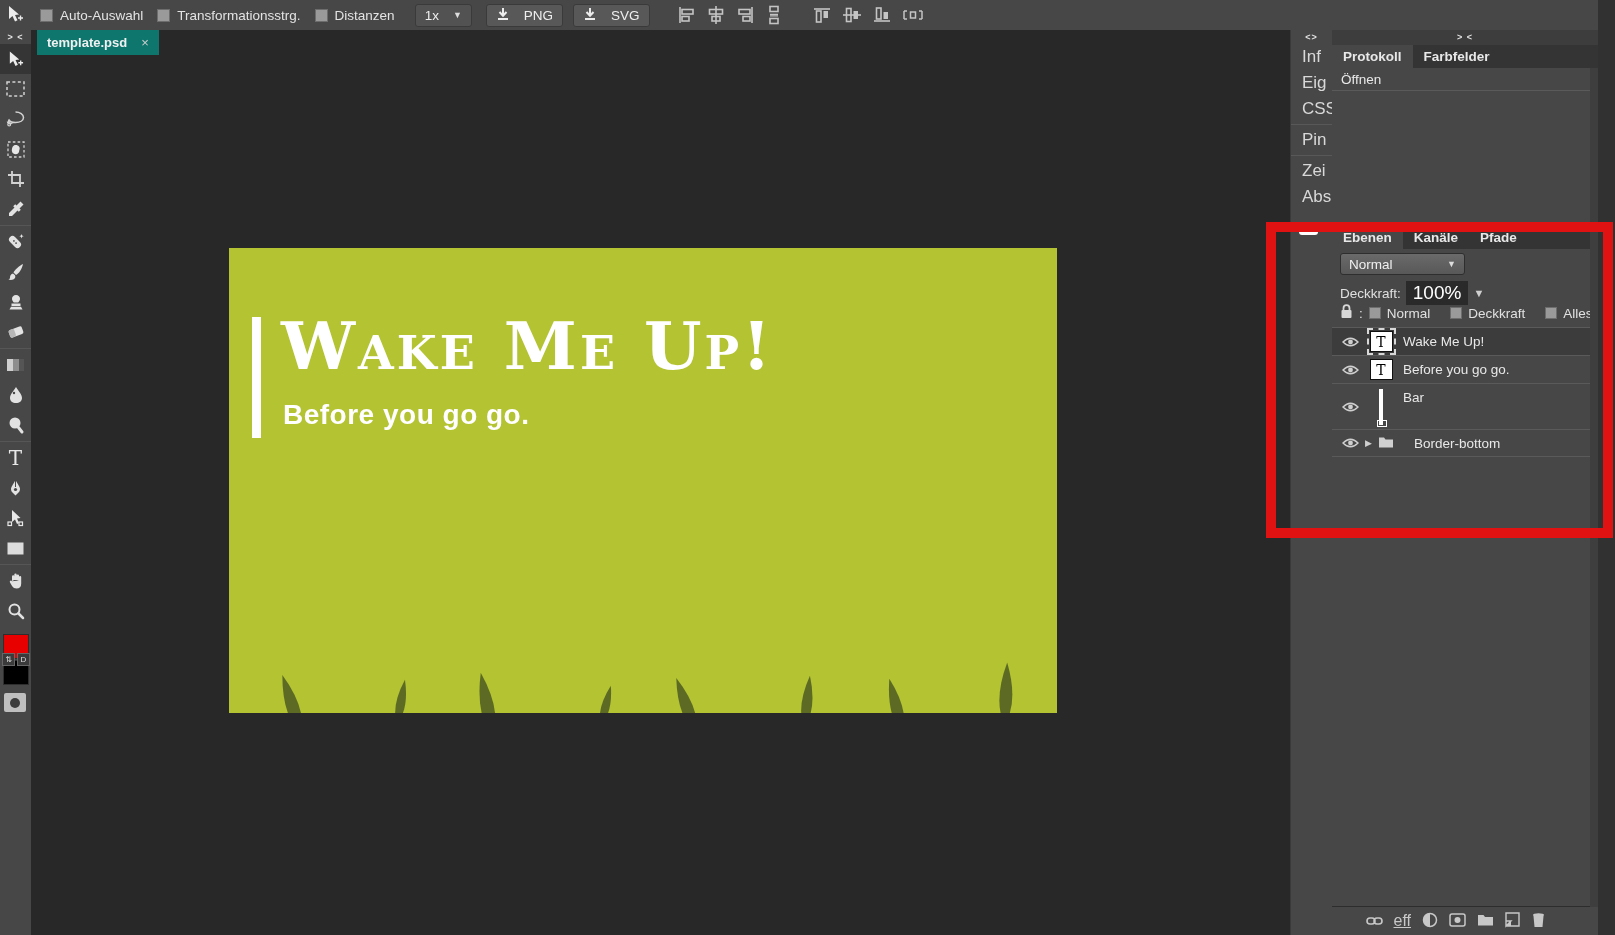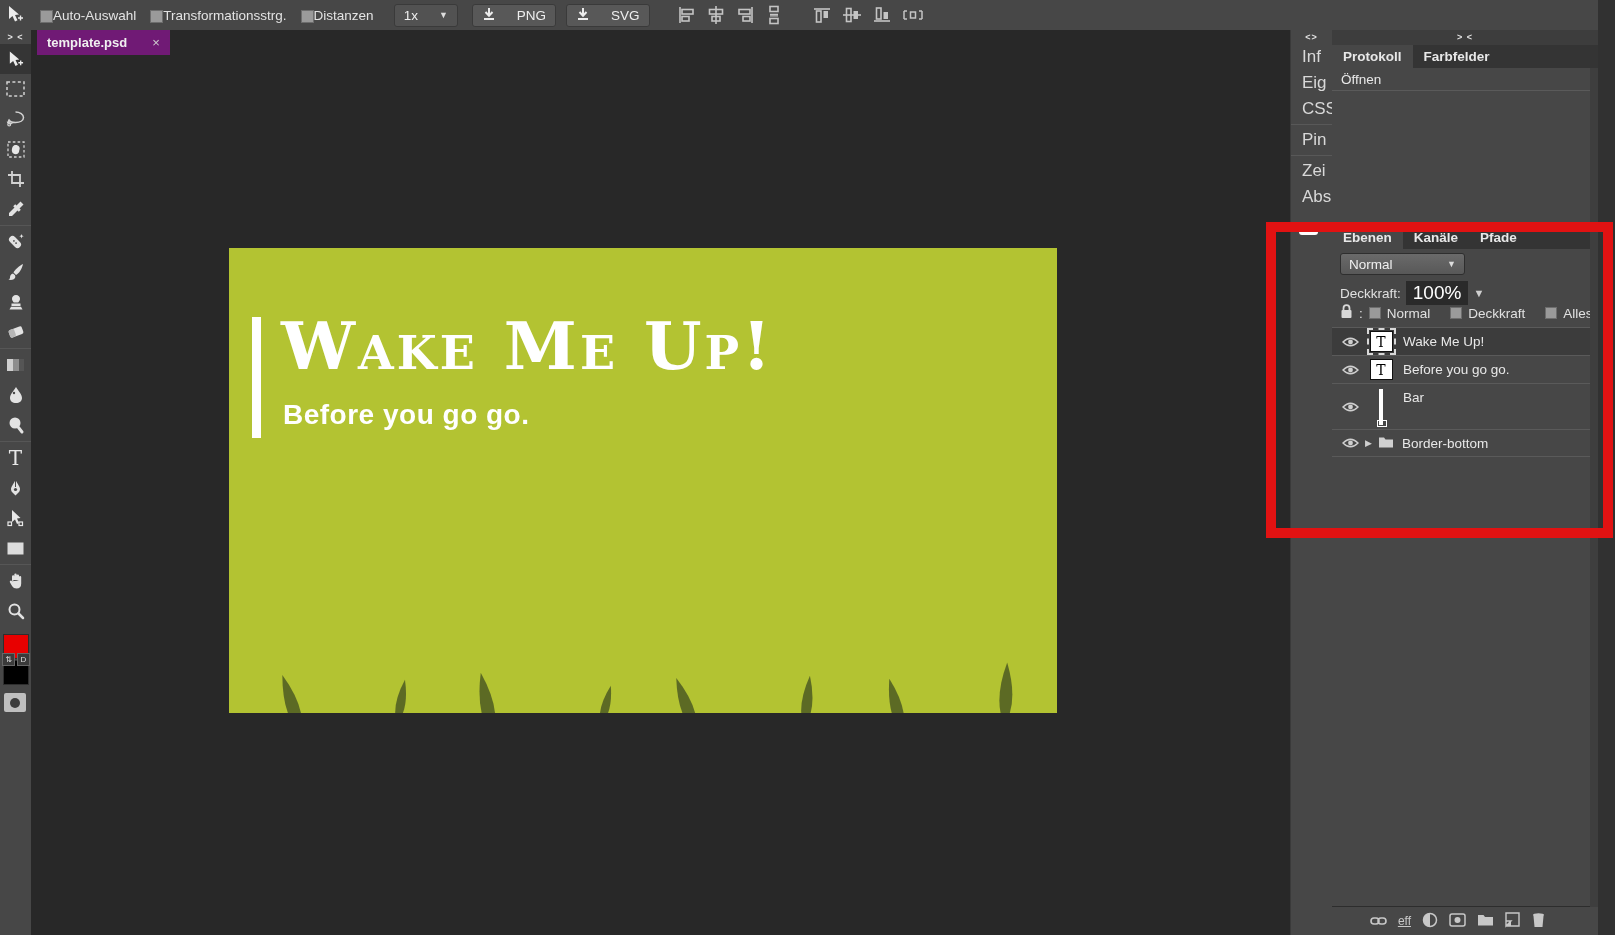--- a/index.html
+++ b/index.html
@@ -5,25 +5,25 @@
   * { margin:0; padding:0; box-sizing:border-box; }
   html,body { width:1615px; height:935px; overflow:hidden; }
   body { font-family:"Liberation Sans","DejaVu Sans",sans-serif; background:#282828; color:#ddd;
          position:relative; font-size:13px; -webkit-font-smoothing:antialiased; }
   .abs { position:absolute; }
 
   
   .topbar { left:0; top:0; width:1598px; height:30px; background:#474747;
             display:flex; align-items:center; gap:14px; padding-left:6px; z-index:5; }
   .topbar-corner { left:1598px; top:0; width:17px; height:30px; background:#313131; }
-  .cbgroup { display:flex; align-items:flex-end; cursor:default; }
+  .cbgroup { display:flex; align-items:center; gap:7px; cursor:default; }
   .cbbox { width:13px; height:13px; background:#9a9a9a; border:1px solid #6d6d6d; display:inline-block; }
   .cblabel { color:#e3e3e3; font-size:13.5px; }
   .tbtn { height:23px; background:#585858; border:1px solid #3a3a3a; border-radius:3px;
-          display:flex; align-items:center; gap:21px; padding:0 9px; color:#eee; font-size:13.5px; }
+          display:flex; align-items:center; gap:14px; padding:0 9px; color:#eee; font-size:13.5px; }
   .tbtn.darker { background:#525252; }
   .caret { font-size:9px; color:#ddd; }
   .alignicons { display:flex; align-items:center; gap:10px; margin-left:12px; }
   .alignicons svg { display:block; }
 
   
   .ltool { left:0; top:30px; width:31px; height:905px; background:#474747; z-index:5; }
   .collapse-lbl { font-size:9px; font-weight:bold; color:#e5e5e5; letter-spacing:1px;
                   text-align:center; padding-top:2px; height:14px; }
   .tool { width:31px; height:30px; display:flex; align-items:center; justify-content:center; }
@@ -32,22 +32,22 @@
   .swatch { width:26px; height:25px; margin-left:3px; border:1px solid #2e2e2e; }
   .swapsrow { display:flex; gap:2px; margin:-6px 0 -6px 2px; position:relative; z-index:2; }
   .swaptile { width:13px; height:13px; background:#3a3a3a; border:1px solid #666; color:#ddd;
               font-size:8px; display:flex; align-items:center; justify-content:center; }
   .masktile { width:22px; height:19px; margin:8px 0 0 4px; background:#bfbfbf; border-radius:2px;
               display:flex; align-items:center; justify-content:center; }
   .masktile .dot { width:10px; height:10px; border-radius:50%; background:#3c3c3c; }
 
   
   .docarea { left:31px; top:30px; width:1259px; height:905px; background:#282828; }
-  .doctab { position:absolute; left:6px; top:0; height:25px; background:#701a75;
-            display:flex; align-items:center; gap:25px; padding:0 10px; }
+  .doctab { position:absolute; left:6px; top:0; height:25px; background:#0f766e;
+            display:flex; align-items:center; gap:14px; padding:0 10px; }
   .doctab .t { font-weight:bold; color:#f0f0f0; font-size:13px; }
   .doctab .x { color:#cfcfcf; font-size:13px; }
 
   
   .canvas { position:absolute; left:198px; top:218px; width:828px; height:465px;
             overflow:hidden; }
   .vbar { position:absolute; left:23px; top:69px; width:9px; height:121px; background:#fff; }
   .ctitle { position:absolute; left:52px; top:62px; color:#fff; font-weight:bold;
             font-variant:small-caps; font-size:66px; letter-spacing:3px; line-height:1.1;
             font-family:"DejaVu Serif","Liberation Serif",serif; }
@@ -107,21 +107,21 @@
   .bgthumb .xf { position:absolute; right:-4px; bottom:-4px; width:12px; height:11px;
             background:#1a1a1a; border:1px solid #fff; }
   .bgthumb .xf i { position:absolute; width:3px; height:3px; background:#fff; display:block; }
   .lname { color:#e8e8e8; font-size:13.5px; padding-left:4px; }
   .grpicons { display:flex; align-items:center; gap:6px; padding-left:2px; }
   .tri { color:#cfcfcf; font-size:9px; }
 
   .pfootline { position:absolute; left:0; top:876px; width:266px; height:1px; background:#2d2d2d; }
   .pfoot { position:absolute; left:0; top:877px; width:266px; height:28px; background:#474747;
            display:flex; align-items:center; justify-content:flex-end; gap:11px; padding-right:52px; }
-  .efftxt { color:#c8c8c8; font-size:12px;text-decoration:underline; }
+  .efftxt { color:#c8c8c8; font-size:16px;text-decoration:underline; }
 
   .redge { left:1598px; top:30px; width:17px; height:905px; background:#313131; }
 
   
   .annot { left:1266px; top:222px; width:347px; height:316px; border:10px solid #e11212; z-index:50; }
 
   svg { overflow:visible; }
 </style>
 </head>
 <body>
@@ -489,21 +489,21 @@
             <path d="M1 6 Q8.5 -1.5 16 6 Q8.5 13.5 1 6 Z" fill="none" stroke="#cfcfcf" stroke-width="1.4"></path>
             <circle cx="8.5" cy="6" r="2.4" fill="#cfcfcf"></circle>
           </svg>
         </span>
       <span class="grpicons">
         <span class="tri">▶</span>
         <span><svg width="16" height="13" viewBox="0 0 16 13">
               <path d="M1 2.5 h5 l1.5 2 H15 v8 H1 Z" fill="#cfcfcf"></path>
             </svg></span>
       </span>
-      <span class="lname" style="padding-left:8px;">Border-bottom</span>
+      <span class="lname" style="padding-left:20px;">Border-bottom</span>
     </div>
   </div>
 
   <div class="pfootline"></div>
   <div class="pfoot">
     <span><svg width="17" height="10" viewBox="0 0 17 10">
           <rect x="1" y="2" width="8" height="6" rx="3" fill="none" stroke="#c8c8c8" stroke-width="1.6"></rect>
           <rect x="8" y="2" width="8" height="6" rx="3" fill="none" stroke="#c8c8c8" stroke-width="1.6"></rect>
         </svg></span>
     <span class="efftxt">eff</span>

